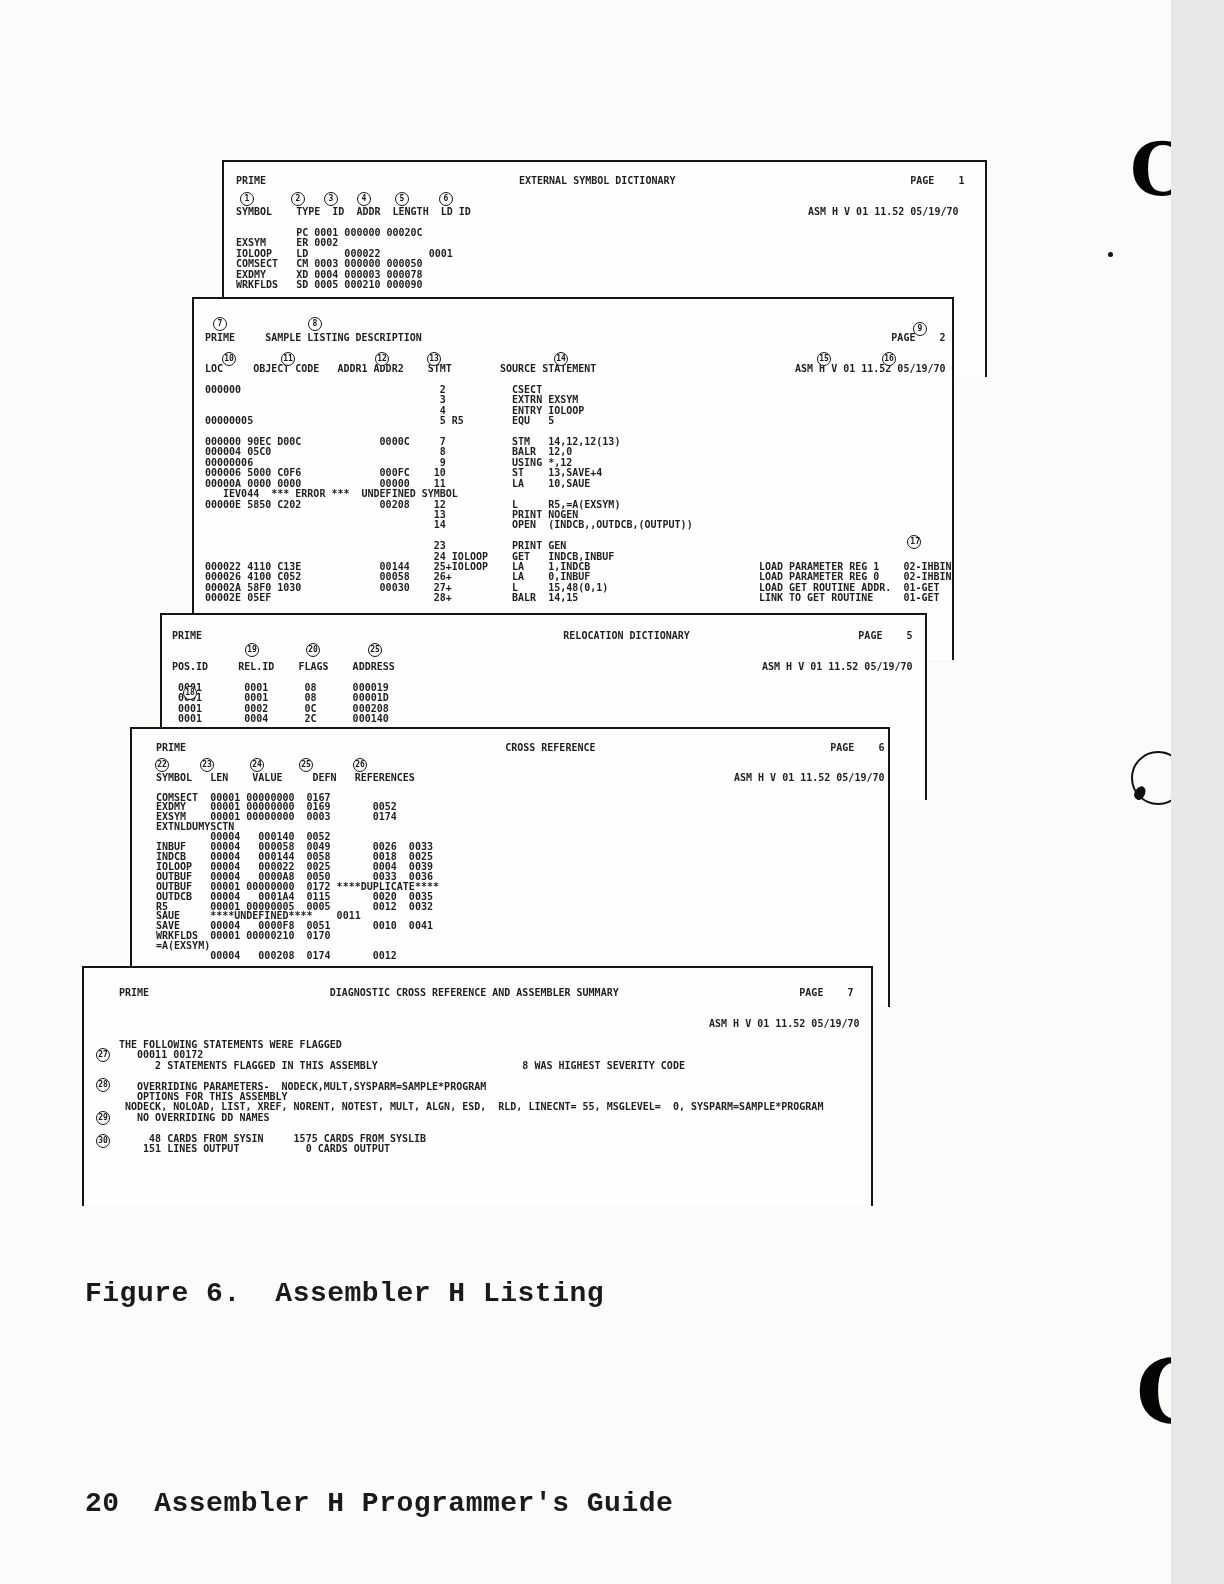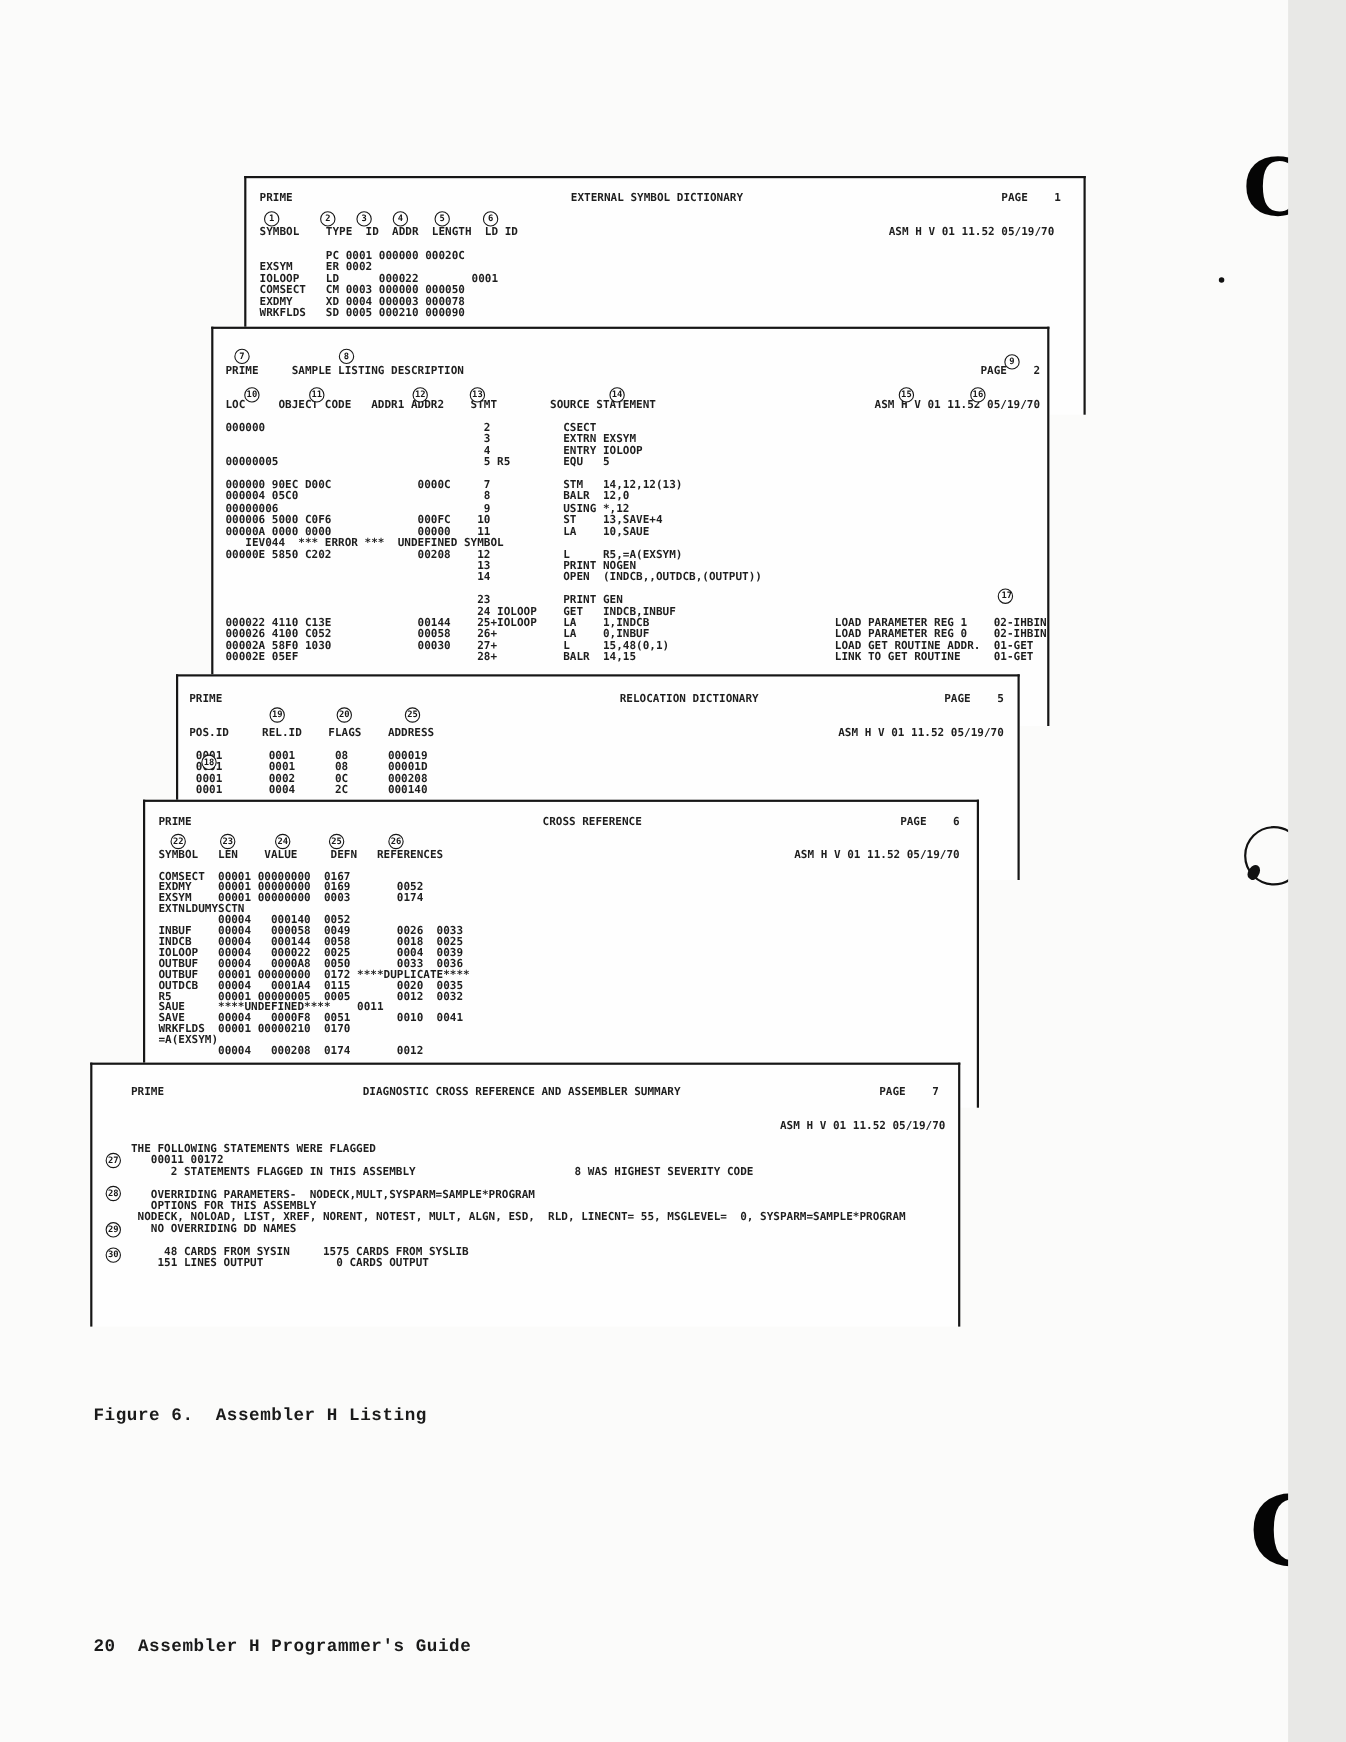--- a/index.html
+++ b/index.html
@@ -5,21 +5,21 @@
   html,body{margin:0;padding:0;background:#e8e8e6;}
   #page{position:relative;width:1171px;height:1584px;background:#fbfbfa;overflow:hidden;
         font-family:"DejaVu Sans Mono",monospace;}
   .panel{position:absolute;background:#fefefe;border:2px solid #161616;border-bottom:none;
          box-sizing:border-box;z-index:1;}
   .listing{margin:0;font-family:"DejaVu Sans Mono",monospace;font-size:10px;font-weight:700;
            line-height:10.4px;color:#1e1e1e;white-space:pre;letter-spacing:0;}
   .circ{position:absolute;width:14px;height:14px;border:1.5px solid #161616;border-radius:50%;
         box-sizing:border-box;font-size:8px;font-weight:700;color:#161616;text-align:center;
         line-height:11px;background:#fefefe;font-family:"DejaVu Sans Mono",monospace;}
-  .caption{position:absolute;font-family:"Liberation Mono",monospace;font-size:16px;
+  .caption{position:absolute;font-family:"Liberation Mono",monospace;font-size:28px;
            font-weight:700;color:#1a1a1a;letter-spacing:0.5px;white-space:pre;}
   .cmark{position:absolute;font-family:"DejaVu Serif",serif;font-weight:bold;color:#050505;
          line-height:1;}
   .ring{position:absolute;width:54px;height:54px;border:2.5px solid #111;border-radius:50%;
         box-sizing:border-box;}
   .ring::after{content:"";position:absolute;left:2px;bottom:3px;width:10px;height:14px;
         background:#111;border-radius:50% 60% 40% 50%;transform:rotate(35deg);}
   .dot{position:absolute;width:5px;height:5px;background:#111;border-radius:50%;}
 </style>
 </head>
@@ -97,21 +97,21 @@
  0001       0001      08      00001D
  0001       0002      0C      000208
  0001       0004      2C      000140</pre>
   <span class="circ" style="left: 21px; top: 28px; margin-top: 43px;">18</span>
       <span class="circ" style="left: 83px; top: 28px;">19</span>
       <span class="circ" style="left: 144px; top: 28px;">20</span>
       <span class="circ" style="left: 206px; top: 28px;">25</span>
     </div>
 
   <div class="panel" style="left:130px;top:727px;width:760px;height:280px;z-index:4;">
-    <pre class="listing" style="padding:14px 0 0 12px;line-height:9.9px;">PRIME                                                     CROSS REFERENCE                                       PAGE    6
+    <pre class="listing" style="padding:14px 0 0 24px;line-height:9.9px;">PRIME                                                     CROSS REFERENCE                                       PAGE    6
 
 
 SYMBOL   LEN    VALUE     DEFN   REFERENCES                                                     ASM H V 01 11.52 05/19/70
 
 COMSECT  00001 00000000  0167
 EXDMY    00001 00000000  0169       0052
 EXSYM    00001 00000000  0003       0174
 EXTNLDUMYSCTN
          00004   000140  0052
 INBUF    00004   000058  0049       0026  0033

